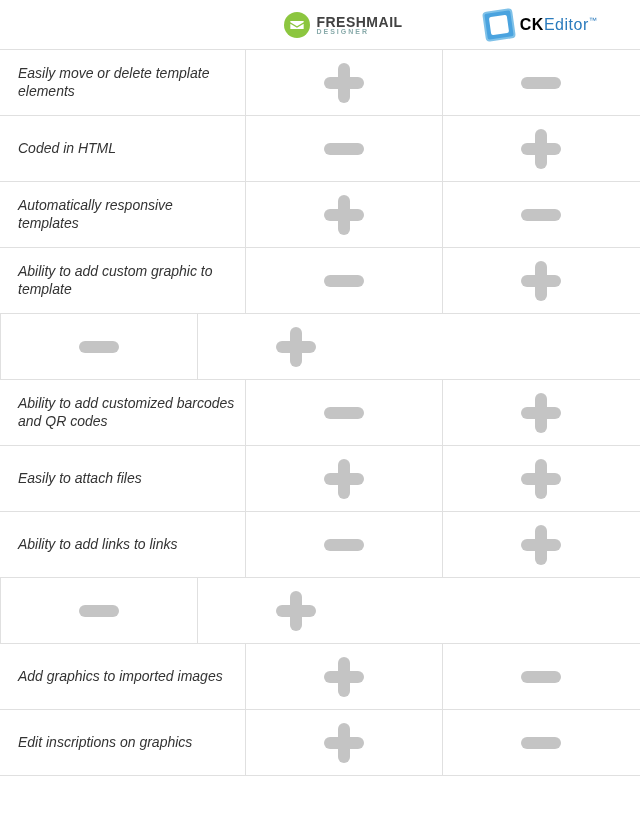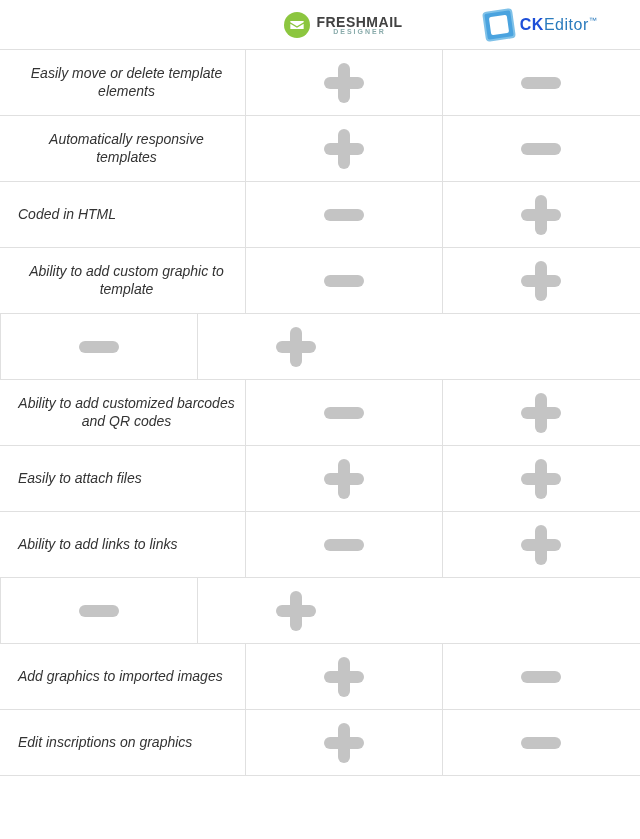--- a/index.html
+++ b/index.html
@@ -8,21 +8,20 @@
     font-size: 14px;
     color: #333;
     background: #fff;
     width: 640px;
   }
   .table { width: 640px; }
   .row {
     display: flex;
     border-bottom: 1px solid #e0e0e0;
     min-height: 66px;
-    text-align: center;
   }
   .row.header { min-height: 50px; }
   .cell {
     display: flex;
     align-items: center;
     position: relative;
   }
   .cell-feature {
     width: 245px;
     padding: 12px 10px 12px 18px;
@@ -36,21 +35,21 @@
   }
   .header .cell-col { border-left: none; }
   .header .cell-feature { border-left: none; }
 
   
   .brand { display: flex; align-items: center; gap: 6px; }
   .brand-text { font-weight: 700; letter-spacing: 0.5px; }
   .freshmail .brand-text { color: #424242; font-size: 14px; }
   .freshmail .sub { display:block; font-size:7px; letter-spacing:2px; color:#8aa; font-weight:700; margin-top:-2px; }
   .ck .brand-text { color: #2a7bbd; font-size: 16px; font-weight: 400; }
-  .ck .brand-text b { font-weight: 700; color:#1d4ed8; }
+  .ck .brand-text b { font-weight: 700; color:#000000; }
   .ck .tm { font-size:8px; color:#2a7bbd; vertical-align: top; }
 
   .fm-icon {
     width: 26px; height: 26px; border-radius: 50%;
     background: #8cc63f;
     display:flex; align-items:center; justify-content:center;
   }
   .fm-icon svg { width:16px; height:16px; }
 
   .ck-icon {
@@ -116,48 +115,48 @@
             <div class="v"></div>
           </div>
         </div>
         <div class="cell cell-col">
           <div class="mark minus">
             <div class="h"></div>
           </div>
         </div>
       </div>
       <div class="row">
+        <div class="cell cell-feature">Coded in HTML</div>
+        <div class="cell cell-col">
+          <div class="mark minus">
+            <div class="h"></div>
+          </div>
+        </div>
+        <div class="cell cell-col">
+          <div class="mark plus">
+            <div class="h"></div>
+            <div class="v"></div>
+          </div>
+        </div>
+      </div>
+      <div class="row">
         <div class="cell cell-feature">Automatically responsive templates</div>
         <div class="cell cell-col">
           <div class="mark plus">
             <div class="h"></div>
             <div class="v"></div>
           </div>
         </div>
         <div class="cell cell-col">
           <div class="mark minus">
             <div class="h"></div>
           </div>
         </div>
       </div>
       <div class="row">
-        <div class="cell cell-feature">Coded in HTML</div>
-        <div class="cell cell-col">
-          <div class="mark minus">
-            <div class="h"></div>
-          </div>
-        </div>
-        <div class="cell cell-col">
-          <div class="mark plus">
-            <div class="h"></div>
-            <div class="v"></div>
-          </div>
-        </div>
-      </div>
-      <div class="row">
         <div class="cell cell-feature">Ability to add custom graphic to template</div>
         <div class="cell cell-col">
           <div class="mark minus">
             <div class="h"></div>
           </div>
         </div>
         <div class="cell cell-col">
           <div class="mark plus">
             <div class="h"></div>
             <div class="v"></div>

